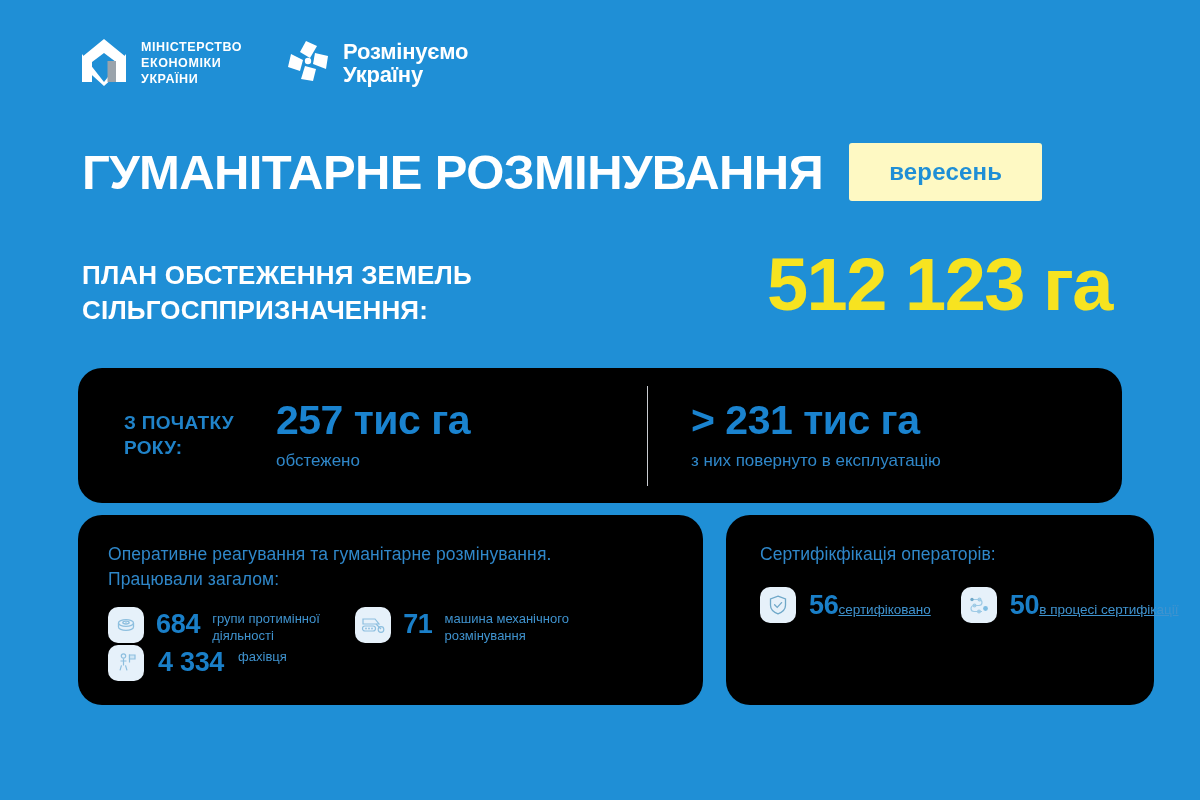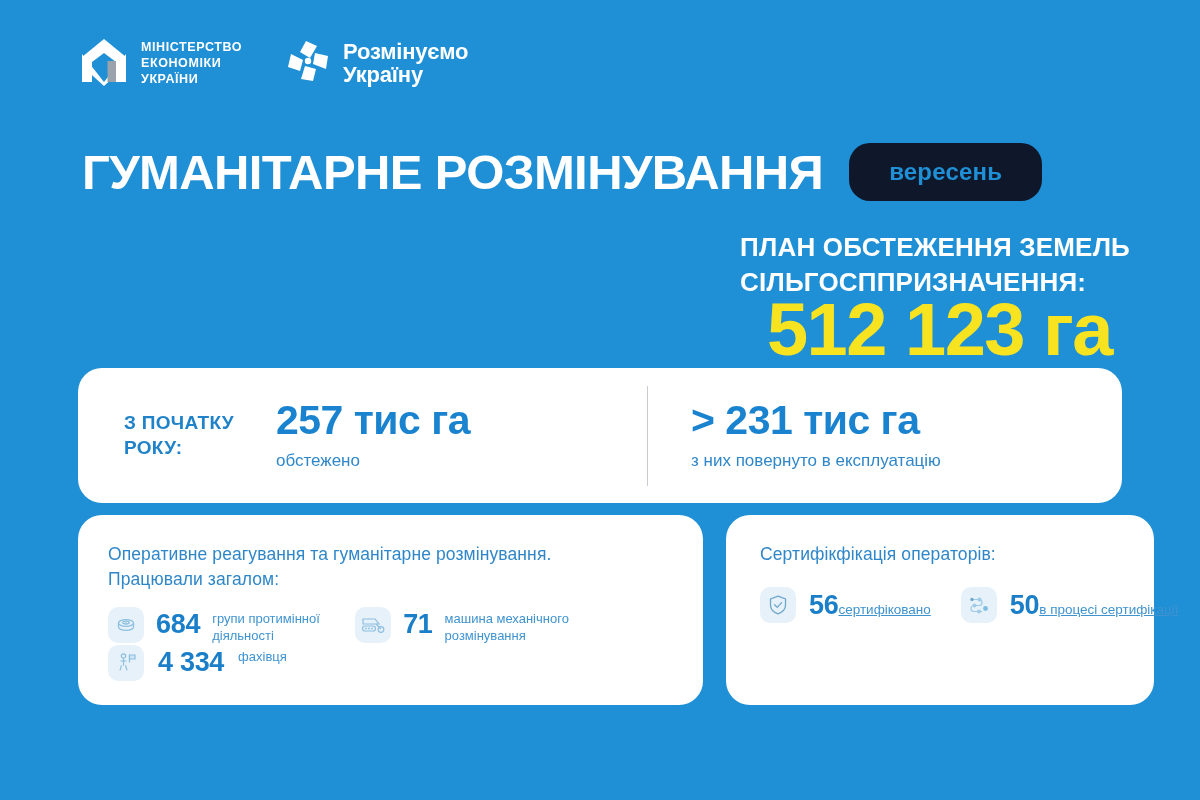--- a/index.html
+++ b/index.html
@@ -73,41 +73,40 @@
   .headline {
     color: #ffffff;
     font-size: 49px;
     font-weight: bold;
     letter-spacing: -0.6px;
     line-height: 1;
     white-space: nowrap;
   }
 
   .month-badge {
-    background: #0f172a;
+    background: #fef9c3;
     color: #1f8fd6;
-    border-radius: 21px;
+    border-radius: 3px;
     padding: 17px 40px;
     font-size: 24px;
     font-weight: bold;
     letter-spacing: 0.2px;
     line-height: 1;
     white-space: nowrap;
   }
 
   
   .plan-row {
     position: absolute;
     left: 82px;
-    top: 226px;
+    top: 254px;
     right: 70px;
     display: flex;
-    align-items: flex-end;
+    align-items: flex-start;
     justify-content: space-between;
-    flex-direction: column;
   }
 
   .plan-label {
     color: #ffffff;
     font-size: 26px;
     font-weight: bold;
     line-height: 1.33;
     letter-spacing: 0.2px;
     text-transform: uppercase;
     padding-top: 4px;
@@ -120,21 +119,21 @@
     letter-spacing: -1.5px;
     line-height: 1;
     white-space: nowrap;
     margin-top: -6px;
     margin-right: 18px;
   }
 
   
   .card {
     position: absolute;
-    background: #ffffff;
+    background: #000000;
     border-radius: 24px;
     justify-content: space-between;
   }
 
   #stats-card {
     left: 78px;
     top: 368px;
     width: 1044px;
     height: 135px;
     display: flex;

